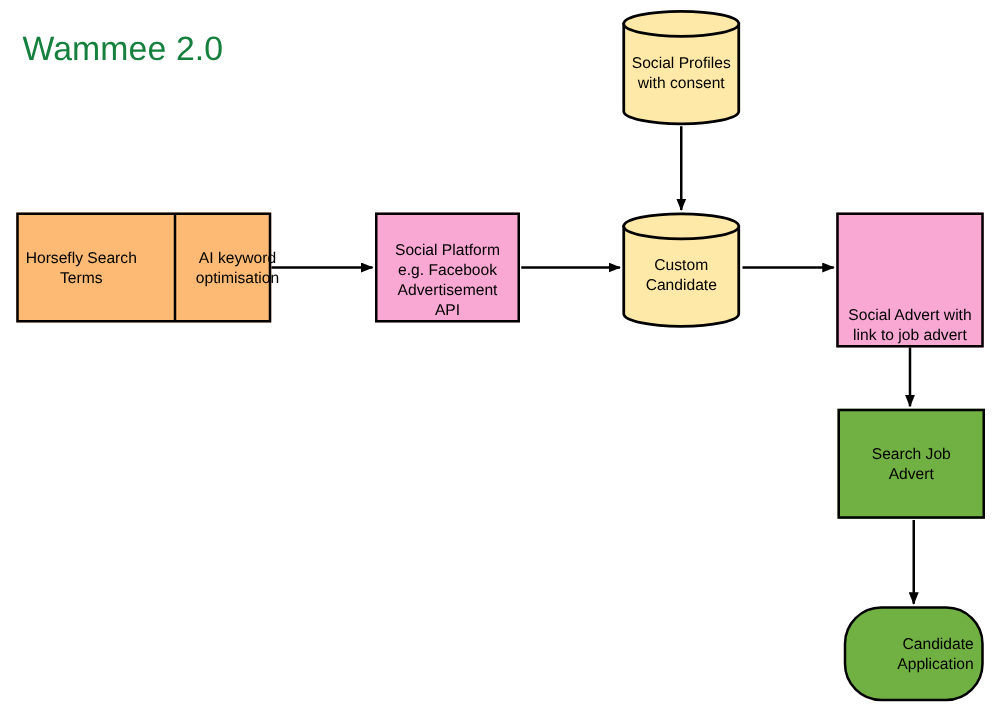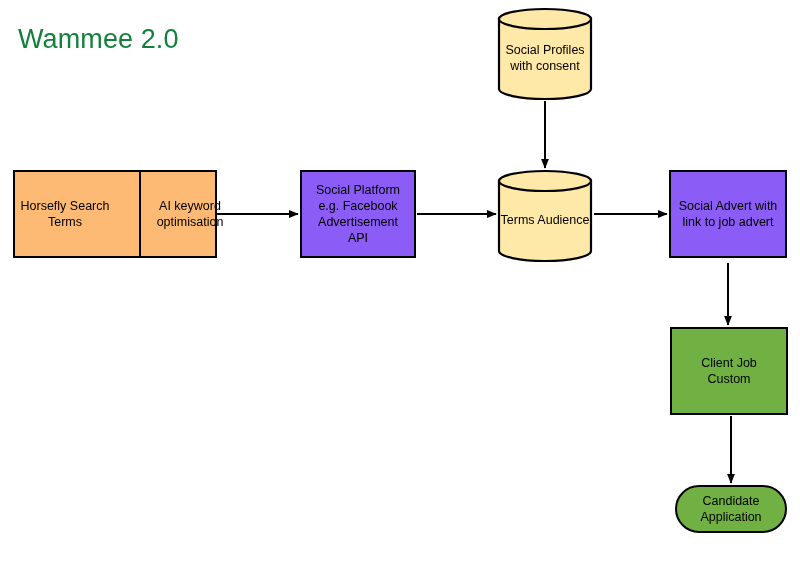--- a/index.html
+++ b/index.html
@@ -43,21 +43,21 @@
     justify-content: center;
     text-align: center;
     font-size: 12.5px;
     line-height: 16px;
   }
   .node .label {
     display: block;
     padding: 0 6px;
     white-space: pre-line;
   }
-  .fill-yellow { background: #8b5cf6; }
+  .fill-yellow { background: #f9a8d4; align-items: flex-end; }
   .fill-green  { background: #71B144; }
 
   
   #blue-group {
     position: absolute;
     left: 13px;
     top: 170px;
     width: 204px;
     height: 88px;
     box-sizing: border-box;
@@ -72,25 +72,26 @@
     align-items: center;
     justify-content: center;
     text-align: center;
     font-size: 12.5px;
     line-height: 16px;
   }
   #blue-group .half.right { border-left: 2px solid #000000; margin-left: 24px; }
 
   
   #node-social-platform { left: 300px; top: 170px; width: 116px; height: 88px; }
-  #node-social-advert   { left: 669px; top: 170px; width: 118px; height: 88px; }
+  #node-social-advert   { left: 669px; top: 170px; width: 118px; height: 108px; }
   #node-client-job      { left: 670px; top: 327px; width: 118px; height: 88px; }
   #node-candidate       {
-    left: 675px; top: 485px; width: 112px; height: 48px;
+    left: 675px; top: 485px; width: 112px; height: 76px;
     border-radius: 30px;
+    text-align: right;
   }
 
   
   .cylinder {
     position: absolute;
     box-sizing: border-box;
   }
   .cylinder .cyl-svg {
     position: absolute;
     inset: 0;
@@ -169,28 +170,28 @@
       <ellipse cx="48" cy="11" rx="46" ry="10" fill="#FFE9A8" stroke="#000000" stroke-width="2.2"></ellipse>
     </svg>
     <div class="cyl-label">Social Profiles with consent</div>
   </div>
 
   <div class="cylinder" id="node-custom-audience">
     <svg class="cyl-svg" viewBox="0 0 96 92" preserveAspectRatio="none" xmlns="http://www.w3.org/2000/svg">
       <path d="M2,11 L2,81 A46,10 0 0 0 94,81 L94,11 Z" fill="#FFE9A8" stroke="#000000" stroke-width="2.2"></path>
       <ellipse cx="48" cy="11" rx="46" ry="10" fill="#FFE9A8" stroke="#000000" stroke-width="2.2"></ellipse>
     </svg>
-    <div class="cyl-label">Terms Audience</div>
+    <div class="cyl-label">Custom Candidate</div>
   </div>
 
   <div class="node fill-yellow" id="node-social-advert">
     <span class="label">Social Advert with link to job advert</span>
   </div>
 
   <div class="node fill-green" id="node-client-job">
-    <span class="label">Client Job Custom</span>
+    <span class="label">Search Job Advert</span>
   </div>
 
   <div class="node fill-green" id="node-candidate">
     <span class="label">Candidate Application</span>
   </div>
 
 </div>
 
 </body></html>

